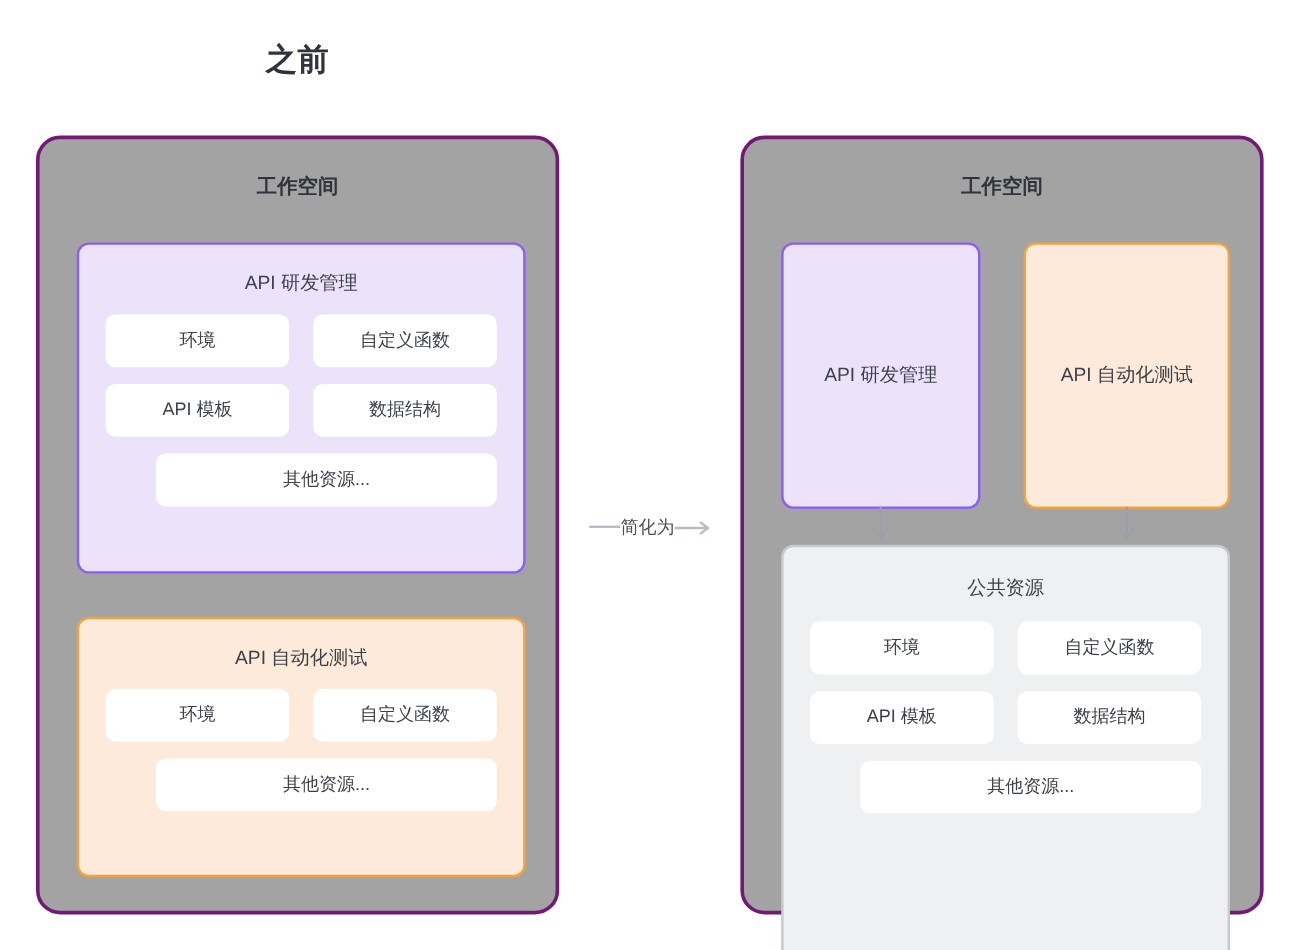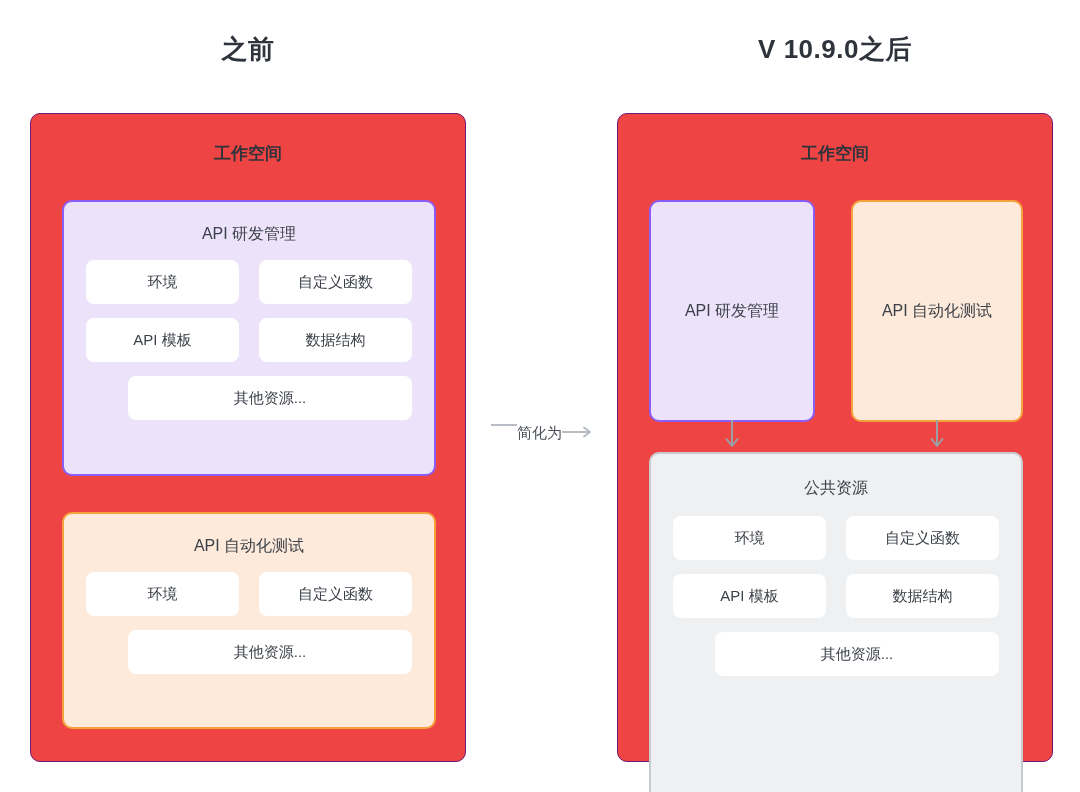--- a/index.html
+++ b/index.html
@@ -32,23 +32,23 @@
     color: #2f333b;
     text-align: center;
     letter-spacing: 0.5px;
   }
   #title-before { left: 30px; width: 436px; }
   #title-after  { left: 617px; width: 436px; }
 
   
   .workspace {
     position: absolute;
-    background: #ef4444;
-    border: 1px solid #701a75;
-    border-radius: 10px;
+    background: #a3a3a3;
+    border: 3px solid #701a75;
+    border-radius: 20px;
     box-sizing: border-box;
   }
   #workspace-before { left: 30px;  top: 113px; width: 436px; height: 649px; }
   #workspace-after  { left: 617px; top: 113px; width: 436px; height: 649px; }
 
   .workspace-label {
     position: absolute;
     top: 28px;
     left: 0;
     width: 100%;
@@ -145,21 +145,21 @@
   #arrow-test { left: 307px; top: 306px; }
 
   
   #connector {
     position: absolute;
     left: 470px;
     top: 424px;
     width: 145px;
     height: 30px;
     display: flex;
-    align-items: flex-start;
+    align-items: center;
     justify-content: center;
     gap: 0;
   }
   .conn-line {
     display: block;
     width: 26px;
     height: 2px;
     background: #b8bcc4;
   }
   .conn-label {
@@ -172,21 +172,20 @@
     width: 32px;
     height: 12px;
     color: #b8bcc4;
   }
 </style>
 </head>
 <body>
 
 <div class="title-row">
   <div class="panel-title" id="title-before">之前</div>
-  <div class="panel-title" id="title-after">V 10.9.0之后</div>
 </div>
 
 <div class="workspace" id="workspace-before">
 
   <div class="workspace-label">工作空间</div>
 
   <div class="module module-purple" id="mod-dev-before">
     <div class="module-label">API 研发管理</div>
     <div class="chips">
       <div class="chip chip-half">环境</div>

